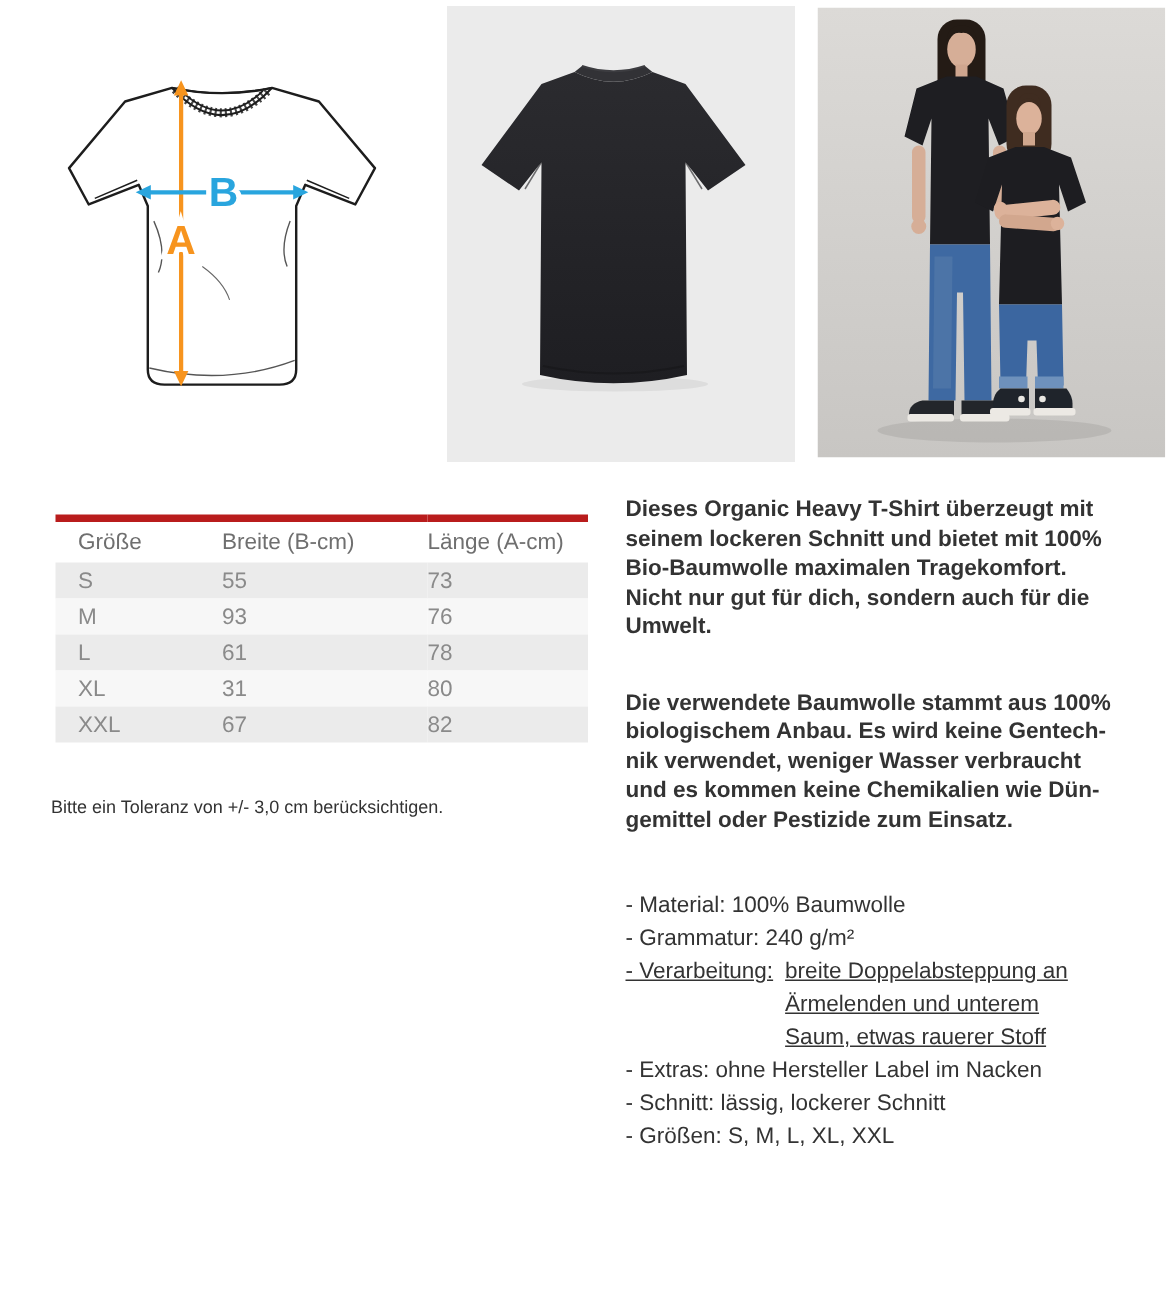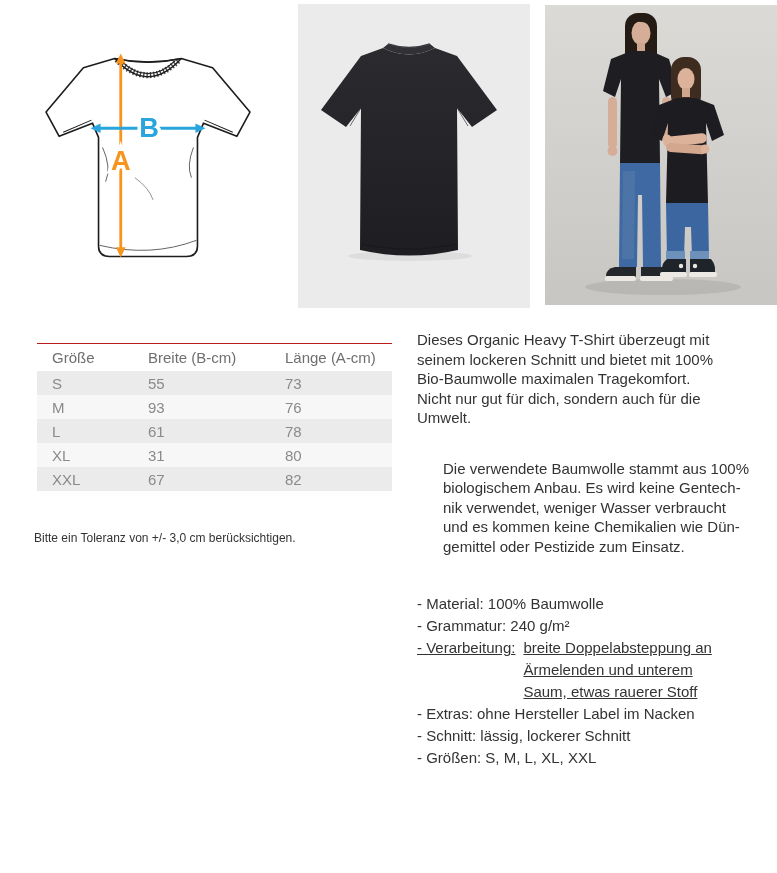--- a/index.html
+++ b/index.html
@@ -13,40 +13,40 @@
   
   .diagram-wrap { position:absolute; left:42px; top:48px; width:212px; height:218px; }
   .flat-photo-wrap { position:absolute; left:298px; top:4px; width:232px; height:304px; }
   .models-photo-wrap { position:absolute; left:545px; top:5px; width:232px; height:300px; }
   .diagram-wrap svg, .flat-photo-wrap svg, .models-photo-wrap svg { display:block; width:100%; height:100%; }
 
   
   table.size-table {
     position:absolute; left:37px; top:343px; width:355px;
     border-collapse:collapse; table-layout:fixed;
-    font-size:15px; border-top:1px solid #b91c1c;
+    font-size:15px; border-top:5px solid #b91c1c;
   }
   table.size-table th, table.size-table td {
     font-weight:normal; text-align:left; padding:0; vertical-align:middle;
   }
   table.size-table th:first-child, table.size-table td:first-child { padding-left:15px; }
   table.size-table thead th { height:27px; color:#6f6f6f; background:#ffffff; }
   table.size-table tbody td { height:24px; color:#8a8a8a; }
   table.size-table tbody tr:nth-child(odd)  td { background:#ebebeb; }
   table.size-table tbody tr:nth-child(even) td { background:#f7f7f7; }
 
   .tolerance {
     position:absolute; left:34px; top:528px;
     font-size:12px; color:#333; line-height:20px;
   }
 
   
   .desc { position:absolute; left:417px; top:330px; width:352px; color:#333; font-size:15px; }
-  .desc p { margin:0 0 31px 0; line-height:19.5px; white-space:pre-line; }
-  .desc p.p2 { margin-bottom:37px;margin-left:26px; }
+  .desc p { margin:0 0 31px 0; line-height:19.5px; white-space:pre-line;font-weight:bold; }
+  .desc p.p2 { margin-bottom:37px; }
   .desc ul { list-style:none; margin:0; padding:0; line-height:22px; }
   .desc li { margin:0; }
   .desc li.hang { display:flex; align-items:flex-start;text-decoration:underline; }
   .desc li.hang .hang-value { white-space:pre-line; margin-left:8px; }
 </style>
 </head>
 <body>
 
 <div class="page">
 

